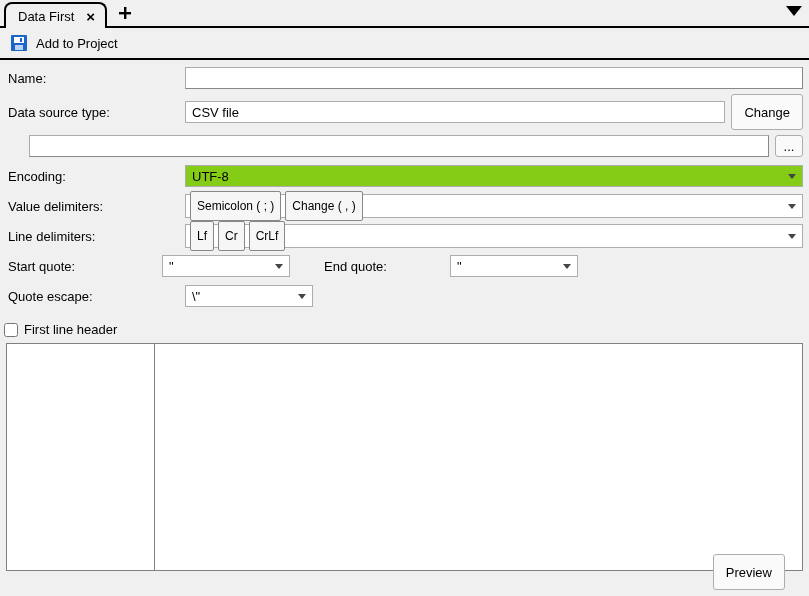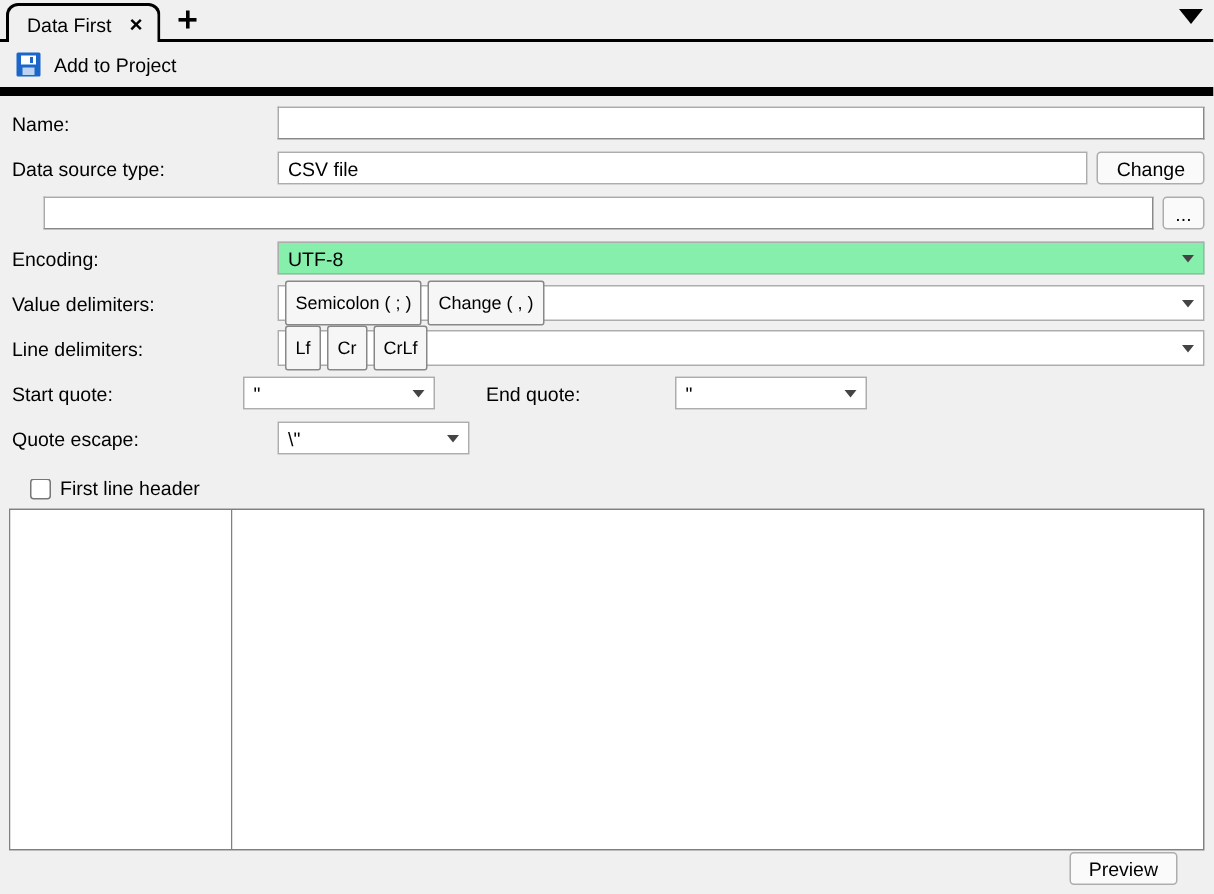--- a/index.html
+++ b/index.html
@@ -59,21 +59,21 @@
       position: absolute;
       right: 6px;
       top: 4px;
       cursor: pointer;
     }
     .toolbar {
       padding: 6px 10px;
       display: flex;
       align-items: center;
       gap: 8px;
-      border-bottom: 6px solid #000000;
+      border-bottom: 2px solid #000000;
       background: #f0f0f0;
     }
     .save-icon {
       width: 18px;
       height: 18px;
     }
     .form-area {
       padding: 4px 6px 6px 6px;
     }
     .row {
@@ -113,21 +113,21 @@
       flex: 1;
       height: 22px;
       border: 1px solid #adadad;
       background: #fff;
       padding: 0 6px;
       display: flex;
       align-items: center;
       font-size: 13px;
     }
     .btn {
-      height: 22px;
+      height: 36px;
       min-width: 60px;
       padding: 0 12px;
       border: 1px solid #adadad;
       border-radius: 3px;
       background: #fafafa;
       font: inherit;
       cursor: pointer;
     }
     .btn-small {
       height: 22px;
@@ -138,21 +138,21 @@
       font: inherit;
       cursor: pointer;
       display: flex;
       align-items: center;
       justify-content: center;
     }
     .dropdown-wide {
       flex: 1;
       height: 22px;
       border: 1px solid #adadad;
-      background: #86efac;
+      background: #84cc16;
       position: relative;
       display: flex;
       align-items: center;
       padding: 0 6px;
       cursor: pointer;
     }
     .dropdown-wide::after,
     .dropdown-small::after {
       content: "";
       position: absolute;
@@ -209,21 +209,21 @@
     .quote-row-wrap {
       display: flex;
       align-items: center;
       gap: 0;
       flex: 1;
     }
     .checkbox-row {
       display: flex;
       align-items: center;
       gap: 6px;
-      padding: 4px 4px 6px 20px;
+      padding: 4px 4px 6px 4px;
     }
     .checkbox-row input[type="checkbox"] {
       width: 14px;
       height: 14px;
     }
     .preview-panel {
       display: flex;
       border: 1px solid #808080;
       background: #fff;
       margin: 0 6px;

